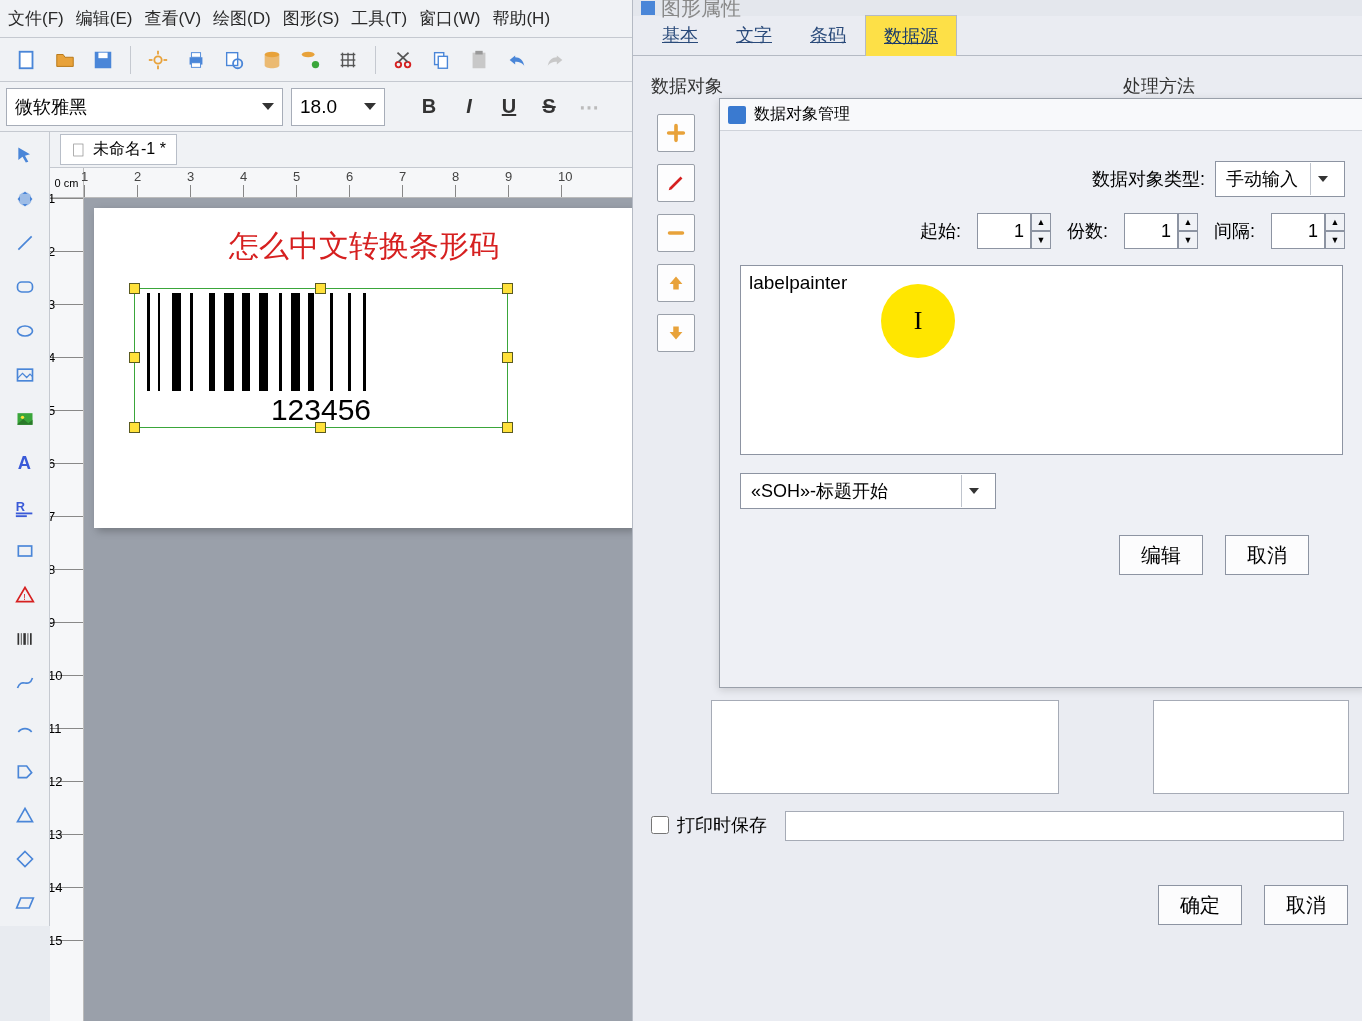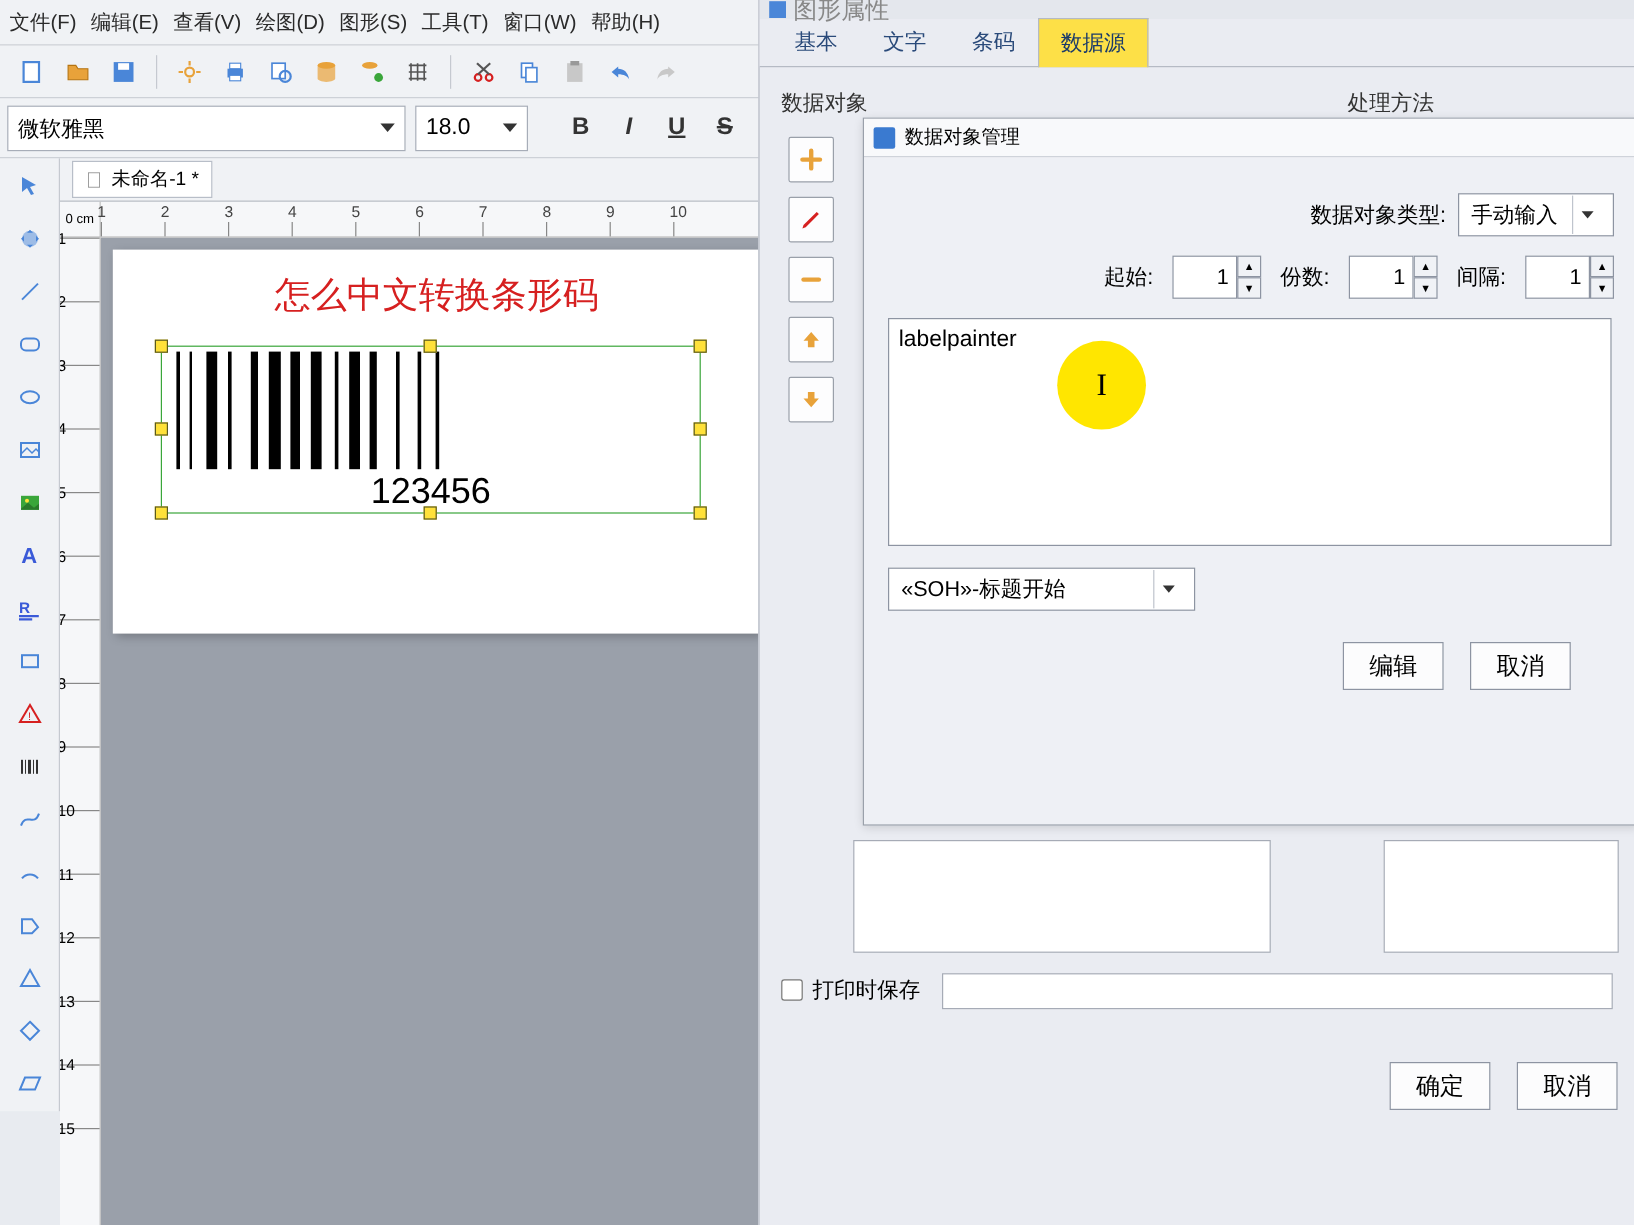--- a/index.html
+++ b/index.html
@@ -10,21 +10,21 @@
 .menubar span { font-size: 17px; color: #2a2a2a; cursor: pointer; }
 
 
 .toolbar { height: 44px; background: #f0f2f5; border-bottom: 1px solid #c5c9d0; display: flex; align-items: center; padding: 0 10px; gap: 4px; }
 .toolbar .tb-btn { width: 34px; height: 34px; display: flex; align-items: center; justify-content: center; border-radius: 3px; cursor: pointer; }
 .toolbar .sep { width: 1px; height: 28px; background: #c5c9d0; margin: 0 6px; }
 .tb-icon { width: 22px; height: 22px; }
 
 
 .formatbar { height: 50px; background: #f0f2f5; border-bottom: 1px solid #c5c9d0; display: flex; align-items: center; padding: 0 6px; gap: 4px; }
-.fontselect { width: 332px; height: 38px; border: 1px solid #a7adb8; background: #fff; display: flex; align-items: center; padding: 0 8px; font-size: 18px; justify-content: space-between; }
+.fontselect { width: 277px; height: 38px; border: 1px solid #a7adb8; background: #fff; display: flex; align-items: center; padding: 0 8px; font-size: 18px; justify-content: space-between; }
 .sizeselect { width: 94px; height: 38px; border: 1px solid #a7adb8; background: #fff; display: flex; align-items: center; padding: 0 8px; font-size: 19px; justify-content: space-between; margin-left: 4px;}
 .dropdown-arrow { width: 0; height: 0; border-left: 6px solid transparent; border-right: 6px solid transparent; border-top: 7px solid #333; }
 .fmt-btn { width: 36px; height: 36px; display: flex; align-items: center; justify-content: center; font-weight: bold; font-size: 20px; color: #333; cursor: pointer; }
 .fmt-btn.italic { font-style: italic; }
 .fmt-btn.under { text-decoration: underline; }
 .fmt-btn.strike { text-decoration: line-through; }
 .fmt-btn.disabled { color: #bbb; }
 
 
 .toolpalette { position: absolute; left: 0; top: 132px; width: 50px; background: #f0f2f5; border-right: 1px solid #c5c9d0; }
@@ -38,35 +38,35 @@
 .canvas-wrap { position: absolute; left: 50px; top: 168px; right: 730px; bottom: 0; background: #9aa0aa; overflow:hidden;}
 .ruler-h { position:absolute; left:34px; top:0; right:0; height:30px; background:#f6f7f9; border-bottom:1px solid #bbb; font-size:13px; display:flex; align-items:flex-end; }
 .ruler-h .tick { position:relative; width:53px; text-align:left; font-size:13px; color:#444; border-left:1px solid #888; height:12px;}
 .ruler-h .tick span { position:absolute; top:-16px; left:-4px;}
 .ruler-v { position:absolute; left:0; top:30px; bottom:0; width:34px; background:#f6f7f9; border-right:1px solid #bbb; font-size:13px; }
 .ruler-v .tick { position:relative; height:53px; border-top:1px solid #888; }
 .ruler-v .tick span { position:absolute; left:-2px; top:-8px; writing-mode:horizontal-tb; }
 .ruler-corner { position:absolute; left:0; top:0; width:34px; height:30px; background:#f6f7f9; border-right:1px solid #bbb; border-bottom:1px solid #bbb; display:flex; align-items:center; justify-content:center; font-size:11px;}
 .canvas-page { position:absolute; left:44px; top:40px; width:540px; height:320px; background:#fff; box-shadow: 3px 3px 8px rgba(0,0,0,0.25);}
 .canvas-title { position:absolute; left:0; right:0; top:18px; text-align:center; color:#d62020; font-size:30px; font-weight:500;}
-.barcode-sel { position:absolute; left:40px; top:80px; width:450px; height:140px; border:1px solid #3aa63a; }
+.barcode-sel { position:absolute; left:40px; top:80px; width:374px; height:140px; border:1px solid #3aa63a; }
 .barcode-sel .handle { position:absolute; width:11px; height:11px; background:#ffe13a; border:1px solid #5a5a20; }
 .handle.tl{left:-6px;top:-6px;} .handle.tm{left:50%;margin-left:-6px;top:-6px;} .handle.tr{right:-6px;top:-6px;}
 .handle.ml{left:-6px;top:50%;margin-top:-6px;} .handle.mr{right:-6px;top:50%;margin-top:-6px;}
 .handle.bl{left:-6px;bottom:-6px;} .handle.bm{left:50%;margin-left:-6px;bottom:-6px;} .handle.br{right:-6px;bottom:-6px;}
 .barcode-bars { display:flex; align-items:flex-end; height:102px; gap:3px; padding:4px 12px 0 12px; }
 .bar { background:#000; height:100%; }
 .barcode-text { text-align:center; font-size:30px; font-family:Arial; margin-top:2px;}
 
 
 .rightpanel { position:absolute; right:0; top:0; width:730px; bottom:0; background:#eaecf2; border-left:1px solid #b5bac4; }
 .rp-titlebar { height:16px; background:#e4e7ed; display:flex; align-items:center; padding:0 8px; gap:6px;}
 .rp-titlebar .sq { width:14px; height:14px; background:#4a86d8; }
 .tabs-row { display:flex; height:40px; border-bottom:1px solid #b5bac4; background:#eaecf2; padding-left:10px; align-items:flex-end;}
-.tab { padding:8px 18px; font-size:18px; color:#2a4a7a; border:1px solid transparent; border-bottom:none; cursor:pointer; }
+.tab { padding:8px 18px; font-size:18px; color:#2a4a7a; border:1px solid transparent; border-bottom:none; cursor:pointer;text-decoration:underline; }
 .tab.active { background:#fde047; border-color:#b5bac4; color:#1a3a6a; position:relative; top:1px;}
 .rp-body { padding:12px 18px; position:relative; height: calc(100% - 56px);}
 .group-label { font-size:18px; color:#333; margin:6px 0 10px 0;}
 .group-row { display:flex; gap:400px;}
 .btn-col { display:flex; flex-direction:column; gap:12px; margin-top:6px; margin-left:6px;}
 .sq-btn { width:38px; height:38px; border:1px solid #9aa0aa; background:#fdfdfe; display:flex; align-items:center; justify-content:center; cursor:pointer; border-radius:2px;}
 .sq-btn svg{width:22px;height:22px;}
 
 
 .dialog { position:absolute; left:86px; top:42px; right:-4px; height:590px; background:#eef0f5; border:1px solid #9aa0aa; box-shadow:0 2px 8px rgba(0,0,0,.15);}

